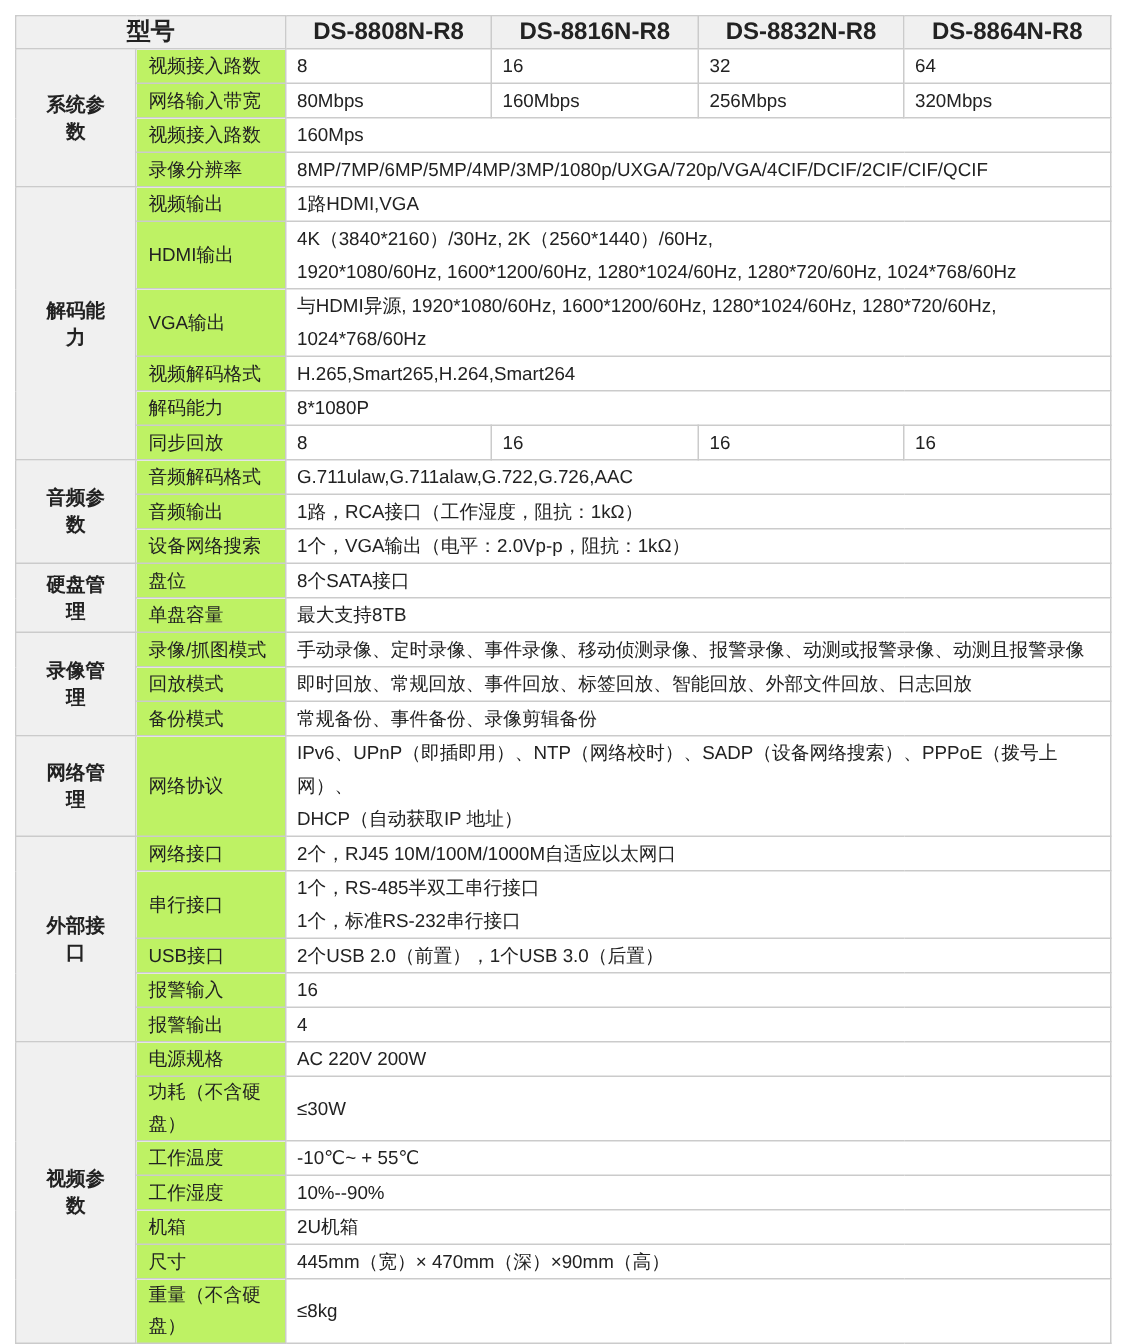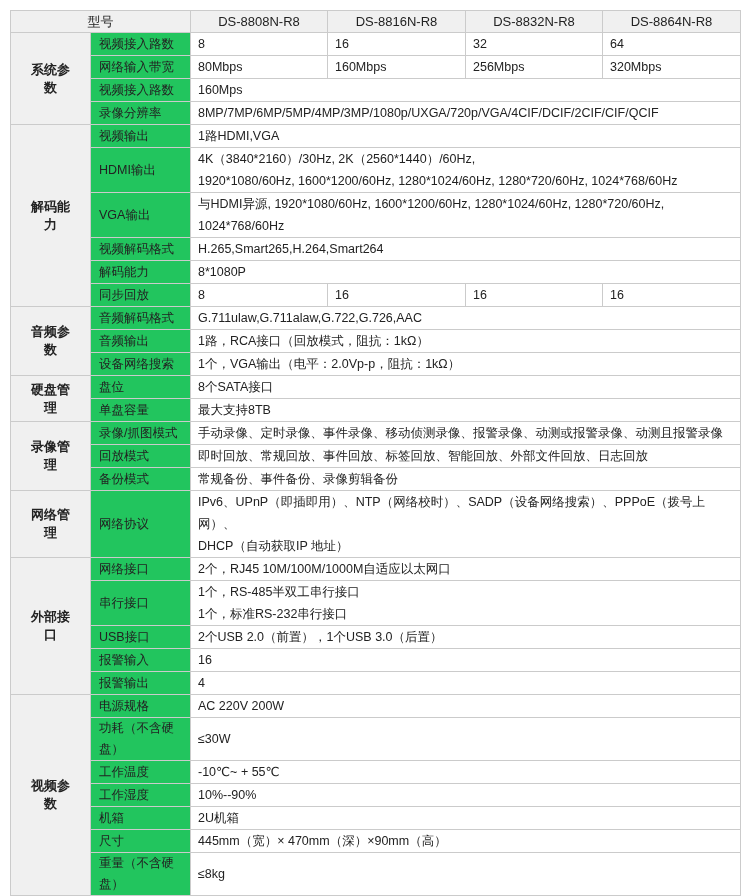--- a/index.html
+++ b/index.html
@@ -31,34 +31,34 @@
   table.spec th,
   table.spec td {
     border: 1px solid var(--border-color);
     vertical-align: middle;
     overflow: hidden;
   }
   table.spec th {
     height: 22px;
     line-height: 21px;
     background: var(--header-bg);
-    font-weight: normal;
-    font-size: 13px;
+    font-weight: bold;
+    font-size: 16px;
     text-align: center;
     padding: 0 2px;
   }
   td.category {
     background: var(--header-bg);
     font-weight: bold;
     font-size: 13px;
     text-align: center;
     padding: 0 18px;
   }
   td.param {
-    background: #22c55e;
+    background: #bef264;
     padding: 0 4px 0 8px;
     height: 22px;
     line-height: 21px;
     text-align: left;
   }
   td.value {
     background: #ffffff;
     padding: 0 8px 0 7px;
     height: 22px;
     line-height: 22px;
@@ -142,21 +142,21 @@
           <td class="value">16</td>
           <td class="value">16</td>
         </tr>
         <tr>
           <td class="category" rowspan="3">音频参数</td>
           <td class="param">音频解码格式</td>
           <td class="value" colspan="4">G.711ulaw,G.711alaw,G.722,G.726,AAC</td>
         </tr>
         <tr>
           <td class="param">音频输出</td>
-          <td class="value" colspan="4">1路，RCA接口（回放模式，阻抗：1kΩ）</td>
+          <td class="value" colspan="4">1路，RCA接口（工作湿度，阻抗：1kΩ）</td>
         </tr>
         <tr>
           <td class="param">设备网络搜索</td>
           <td class="value" colspan="4">1个，VGA输出（电平：2.0Vp-p，阻抗：1kΩ）</td>
         </tr>
         <tr>
           <td class="category" rowspan="2">硬盘管理</td>
           <td class="param">盘位</td>
           <td class="value" colspan="4">8个SATA接口</td>
         </tr>

